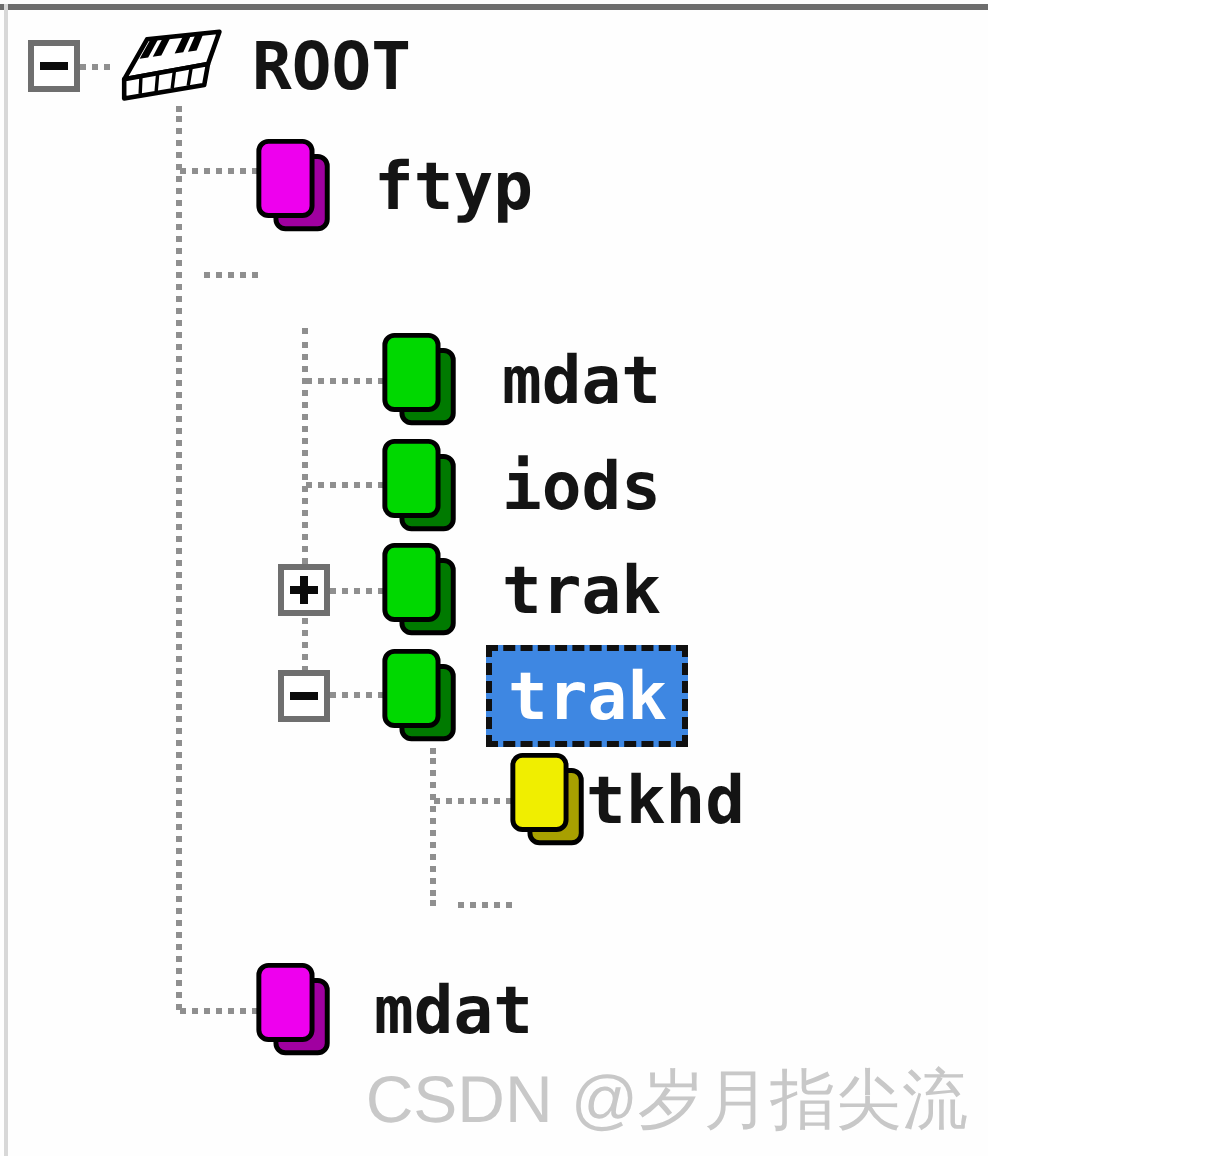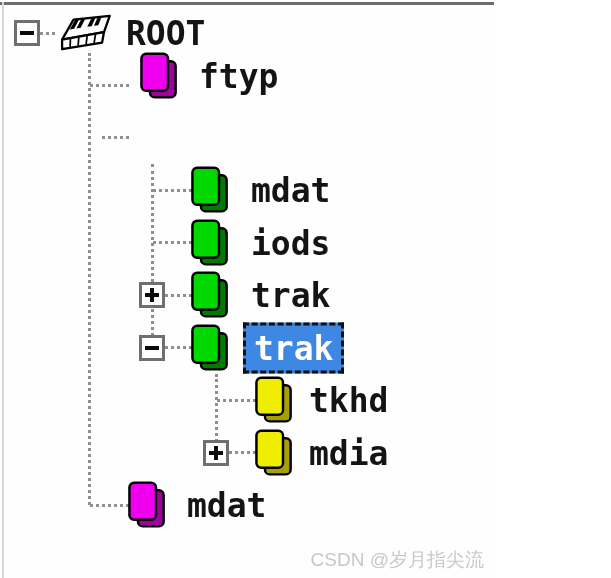--- a/index.html
+++ b/index.html
@@ -36,21 +36,21 @@
     color:var(--label);
   }
   .node-label.selected{
     background:var(--sel-bg);color:var(--sel-text);
     border:3px dashed #101010;padding:6px 8px;margin-left:-8px;
   }
 
   #watermark{
     position:absolute;right:10px;bottom:5px;
     font-family:"Liberation Sans",sans-serif;
-    font-size:19px;color:var(--watermark);text-align:right;
+    font-size:33px;color:var(--watermark);text-align:right;
   }
 </style>
 </head>
 <body>
 
 <div id="canvas">
   <div class="frame-top"></div>
   <div class="frame-left"></div>
   <div id="tree">
       <div class="node-row" style="top: 7px;">
@@ -63,21 +63,21 @@
             <path d="M8,28 L52,20 L50,31 L8,38 Z" fill="#fff" stroke="#000" stroke-width="2.4" stroke-linejoin="round"></path>
             <path d="M21.9,6.8 L26.1,6.4 L20.6,16.5 L16.1,17.2 Z" fill="#000"></path>
             <path d="M28.4,6.1 L32.5,5.7 L27.5,15.5 L23,16.2 Z" fill="#000"></path>
             <path d="M39,5 L43.2,4.6 L39,13.8 L34.5,14.5 Z" fill="#000"></path>
             <path d="M45.5,4.3 L49.6,3.9 L46,12.8 L41.5,13.5 Z" fill="#000"></path>
             <path d="M16.8,26.4 L16.4,35.6 M25.6,24.8 L24.8,34.2 M34.4,23.2 L33.2,32.8 M43.2,21.6 L41.6,31.4" stroke="#000" stroke-width="1.8" fill="none"></path>
           </svg></span>
     <div class="node-label" style="left: 126px;">ROOT</div>
   </div>
       <div class="conn h" style="left: 40px; width: 15px; top: 31.5px;"></div>
-      <div class="node-row" style="top: 50px; margin-left: 12px;">
+      <div class="node-row" style="top: 67px;">
 
     <span class="node-icon" style="left: 128px; top: 2px;"><svg width="38" height="48" viewBox="0 0 40 50">
             <rect x="10.5" y="9.5" width="27" height="38" rx="5" fill="#a000a0" stroke="#000" stroke-width="2.6"></rect>
             <rect x="1.5" y="1.5" width="28" height="39" rx="5" fill="#ee00ee" stroke="#000" stroke-width="2.6"></rect>
           </svg></span>
     <div class="node-label" style="left: 187px;">ftyp</div>
   </div>
       <div class="conn h" style="left: 90px; width: 39px; top: 83.95px;"></div>
       <div class="conn h" style="left: 102px; width: 27px; top: 136.4px;"></div>
       <div class="node-row" style="top: 164.35px;">
@@ -121,34 +121,23 @@
           </svg></span>
     <div class="node-label selected" style="left: 251px;">trak</div>
   </div>
       <div class="conn h" style="left: 165px; width: 27px; top: 346.2px;"></div>
       <div class="node-row" style="top: 374.15px;">
 
     <span class="node-icon" style="left: 255px; top: 2px;"><svg width="38" height="48" viewBox="0 0 40 50">
             <rect x="10.5" y="9.5" width="27" height="38" rx="5" fill="#a8a000" stroke="#000" stroke-width="2.6"></rect>
             <rect x="1.5" y="1.5" width="28" height="39" rx="5" fill="#f0ee00" stroke="#000" stroke-width="2.6"></rect>
           </svg></span>
-    <div class="node-label" style="left: 309px;">tkhd</div>
+    <div class="node-label" style="left: 293px;">tkhd</div>
   </div>
       <div class="conn h" style="left: 217px; width: 39px; top: 398.65px;"></div>
-      <div class="node-row" style="top: 426.6px;">
-    <div class="expand-box plus" style="left: 203px;">
-      <div class="bar hbar"></div>
-      <div class="bar vbar"></div>
-    </div>
-    <span class="node-icon" style="left: 255px; top: 2px;"><svg width="38" height="48" viewBox="0 0 40 50">
-            <rect x="10.5" y="9.5" width="27" height="38" rx="5" fill="#a8a000" stroke="#000" stroke-width="2.6"></rect>
-            <rect x="1.5" y="1.5" width="28" height="39" rx="5" fill="#f0ee00" stroke="#000" stroke-width="2.6"></rect>
-          </svg></span>
-    <div class="node-label" style="left: 309px;">mdia</div>
-  </div>
       <div class="conn h" style="left: 229px; width: 27px; top: 451.1px;"></div>
       <div class="conn v" style="left: 214.5px; top: 373.7px; height: 78.9px;"></div>
       <div class="conn v" style="left: 150.5px; top: 163.9px; height: 183.8px;"></div>
       <div class="node-row" style="top: 479.05px; padding-left: 36px;">
 
     <span class="node-icon" style="left: 128px; top: 2px;"><svg width="38" height="48" viewBox="0 0 40 50">
             <rect x="10.5" y="9.5" width="27" height="38" rx="5" fill="#a000a0" stroke="#000" stroke-width="2.6"></rect>
             <rect x="1.5" y="1.5" width="28" height="39" rx="5" fill="#ee00ee" stroke="#000" stroke-width="2.6"></rect>
           </svg></span>
     <div class="node-label" style="left: 187px;">mdat</div>

